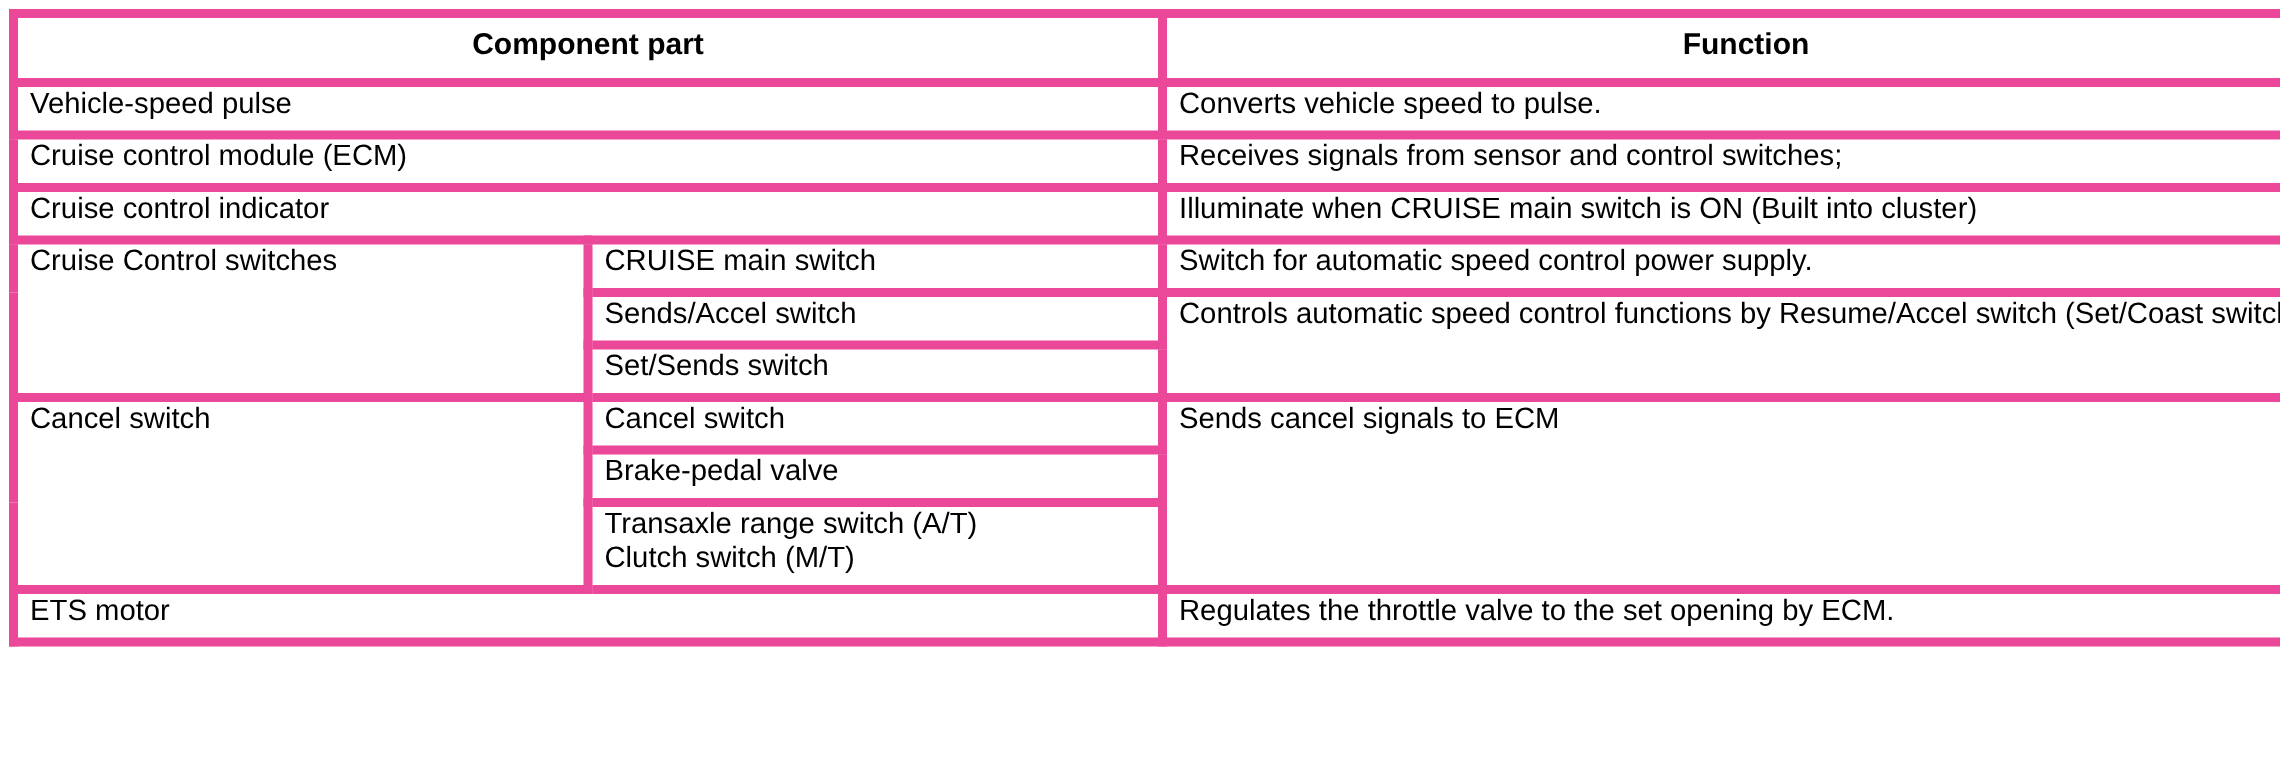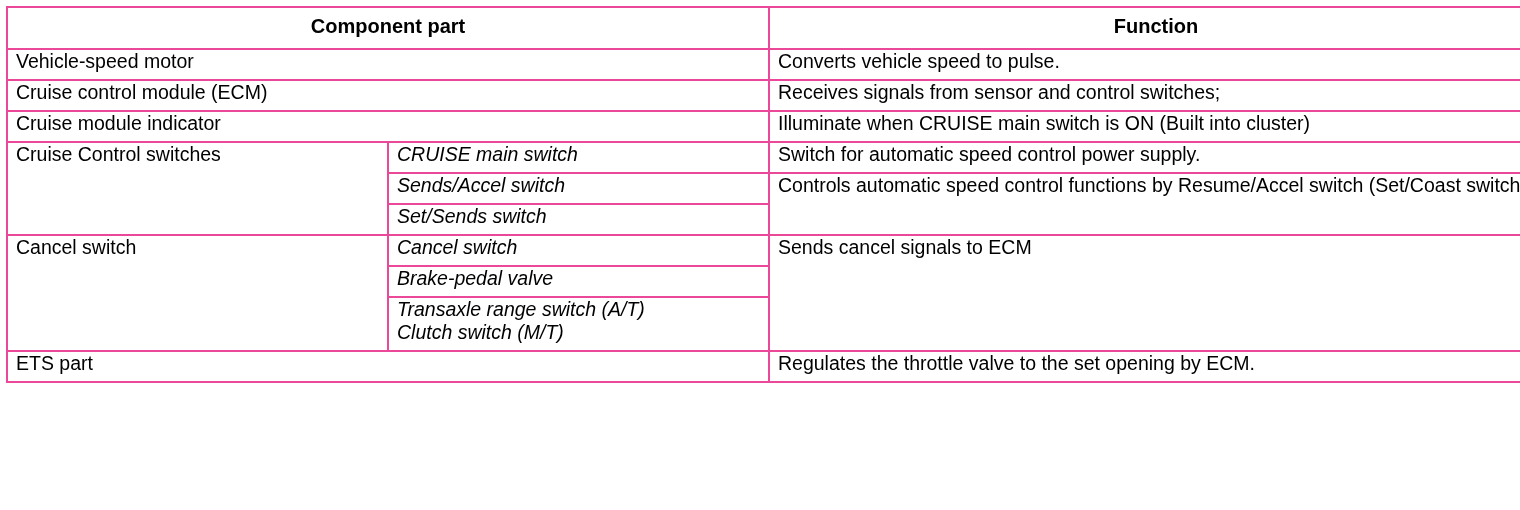--- a/index.html
+++ b/index.html
@@ -19,65 +19,65 @@
     box-sizing: border-box;
   }
   table.spec {
     border-collapse: collapse;
     width: 1508px;
     margin: 6px 0 0 6px;
     table-layout: fixed;
     background: #ffffff;
   }
   table.spec td, table.spec th {
-    border: 2px solid #ec4899;
+    border: 6px solid #ec4899;
     padding: 0 8px 6px 8px;
     font-size: 19.5px;
     font-weight: normal;
     text-align: left;
     vertical-align: top;
     line-height: 1.18;
     background: #ffffff;
   }
   table.spec th {
     text-align: center;
     font-weight: bold;
     font-size: 20px;
     padding-top: 7px;
     padding-bottom: 9px;
   }
   .col-a { width: 372px; }
-  .col-b { width: 372px; font-style: italic; }
+  .col-b { width: 372px; }
   .col-c { width: 756px; }
   .head-left { width: 744px; }
   .cell-mid { vertical-align: middle; }
   .two-line { line-height: 1.24; }
 </style>
 </head>
 <body>
 
 <div id="page">
   <table class="spec">
     <thead>
       <tr>
         <th class="head-left" colspan="2">Component part</th>
         <th class="col-c">Function</th>
       </tr>
     </thead>
     <tbody>
       <tr>
-        <td colspan="2">Vehicle-speed motor</td>
+        <td colspan="2">Vehicle-speed pulse</td>
         <td>Converts vehicle speed to pulse.</td>
       </tr>
       <tr>
         <td colspan="2">Cruise control module (ECM)</td>
         <td>Receives signals from sensor and control switches;</td>
       </tr>
       <tr>
-        <td colspan="2">Cruise module indicator</td>
+        <td colspan="2">Cruise control indicator</td>
         <td>Illuminate when CRUISE main switch is ON (Built into cluster)</td>
       </tr>
       <tr>
         <td class="col-a" rowspan="3">Cruise Control switches</td>
         <td class="col-b">CRUISE main switch</td>
         <td class="col-c">Switch for automatic speed control power supply.</td>
       </tr>
       <tr>
         <td class="col-b">Sends/Accel switch</td>
         <td class="col-c cell-mid" rowspan="2">Controls automatic speed control functions by Resume/Accel switch (Set/Coast switch)</td>
@@ -90,18 +90,18 @@
         <td class="col-b">Cancel switch</td>
         <td class="col-c cell-mid" rowspan="3">Sends cancel signals to ECM</td>
       </tr>
       <tr>
         <td class="col-b">Brake-pedal valve</td>
       </tr>
       <tr>
         <td class="col-b two-line">Transaxle range switch (A/T)<br>Clutch switch (M/T)</td>
       </tr>
       <tr>
-        <td colspan="2">ETS part</td>
+        <td colspan="2">ETS motor</td>
         <td>Regulates the throttle valve to the set opening by ECM.</td>
       </tr>
     </tbody>
   </table>
 </div>
 
 </body></html>

